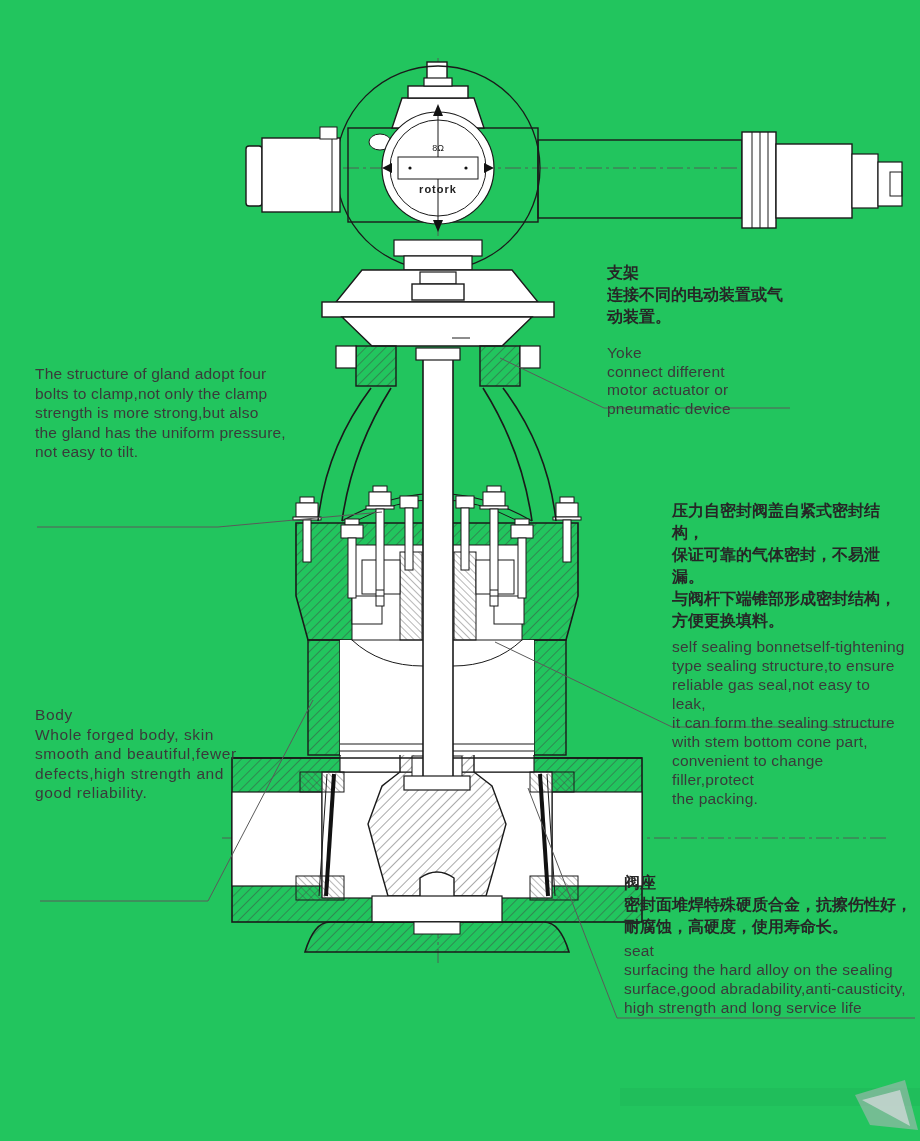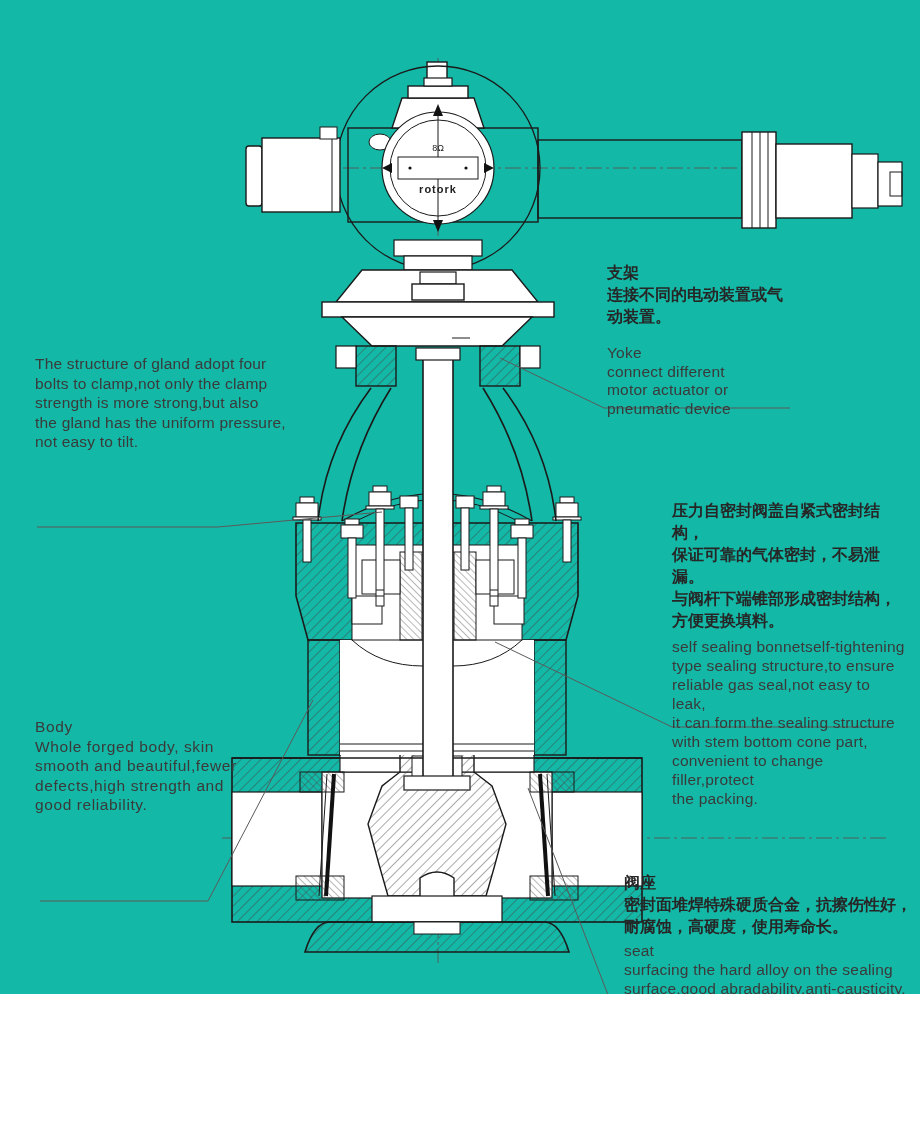--- a/index.html
+++ b/index.html
@@ -1,16 +1,16 @@
 <!DOCTYPE html>
 <html><head>
 <meta charset="utf-8">
 <style>
   html,body{margin:0;padding:0;background:#ffffff;}
-  #canvas{position:relative;width:920px;height:994px;background:#14b8a6;overflow:hidden;
+  #canvas{position:relative;width:920px;height:1141px;background:#22c55e;overflow:hidden;
           font-family:"Liberation Sans",sans-serif;}
   svg{position:absolute;left:0;top:0;}
   .anno{position:absolute;}
   .cn{font-family:"Liberation Sans",sans-serif;font-weight:600;font-size:16px;line-height:22px;
       color:#262626;white-space:pre-line;}
   .en{font-family:"Liberation Sans",sans-serif;font-weight:400;font-size:15.5px;line-height:19.5px;
       color:#3a3a3a;white-space:pre-line;margin-top:6px;letter-spacing:.2px;}
   .lh19 .en, .en.lh19{line-height:19px;}
   .en.lh185{line-height:18.5px;}
   .en.sp{letter-spacing:.6px;}
@@ -214,21 +214,21 @@
     <div class="cn">支架
 连接不同的电动装置或气
 动装置。</div>
     <div class="en lh185" style="margin-top:16px">Yoke
 connect different
 motor actuator or
 pneumatic device</div>
   </div>
 
   <div class="anno" style="left:35px;top:344px;width:285px">
-    <div class="en" style="margin-top:10px">The structure of gland adopt four
+    <div class="en" style="margin-top:20px">The structure of gland adopt four
 bolts to clamp,not only the clamp
 strength is more strong,but also
 the gland has the uniform pressure,
 not easy to tilt.</div>
   </div>
 
   <div class="anno" style="left:672px;top:500px;width:236px">
     <div class="cn">压力自密封阀盖自紧式密封结构，
 保证可靠的气体密封，不易泄漏。
 与阀杆下端锥部形成密封结构，
@@ -236,21 +236,21 @@
     <div class="en lh19" style="margin-top:5px">self sealing bonnetself-tightening
 type sealing structure,to ensure
 reliable gas seal,not easy to leak,
 it can form the sealing structure
 with stem bottom cone part,
 convenient to change filler,protect
 the packing.</div>
   </div>
 
   <div class="anno" style="left:35px;top:702px;width:232px">
-    <div class="en sp" style="margin-top:15px">Body
+    <div class="en sp" style="margin-top:3px">Body
 Whole forged body, skin
 smooth and beautiful,fewer
 defects,high strength and
 good reliability.</div>
   </div>
 
   <div class="anno" style="left:624px;top:872px;width:300px">
     <div class="cn">阀座
 密封面堆焊特殊硬质合金，抗擦伤性好，
 耐腐蚀，高硬度，使用寿命长。</div>

